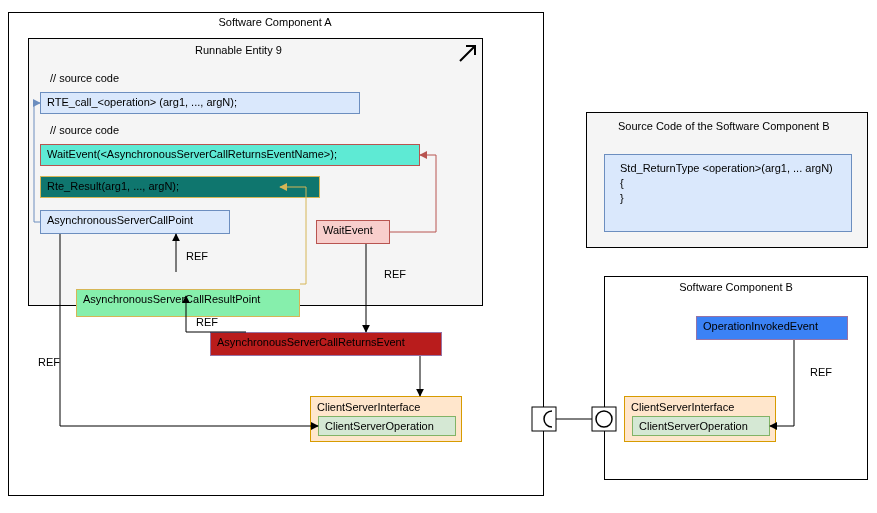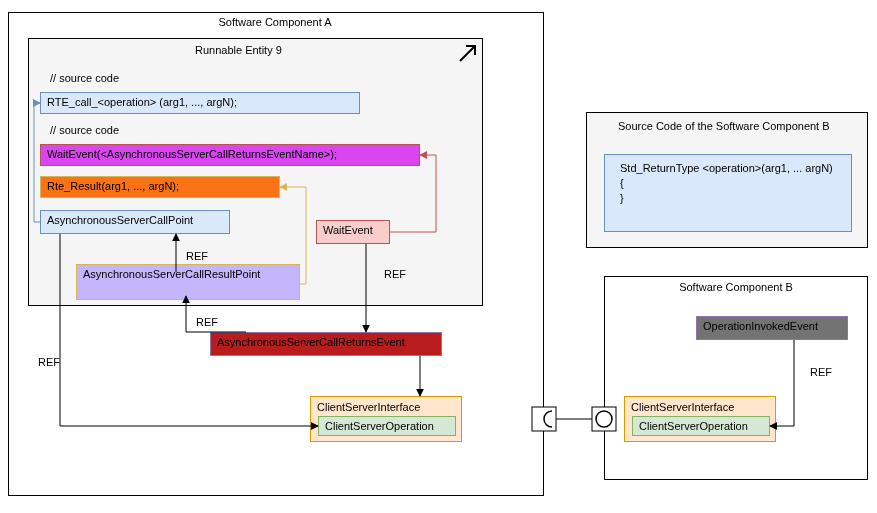--- a/index.html
+++ b/index.html
@@ -27,33 +27,33 @@
 </svg>
 
 <div class="comment" style="left:50px;top:72px">// source code</div>
 
 <div class="ele pad" style="left:40px;top:92px;width:320px;height:22px;background:#dae8fc;border-color:#6c8ebf">
   <span>RTE_call_&lt;operation&gt; (arg1, ..., argN);</span>
 </div>
 
 <div class="comment" style="left:50px;top:124px">// source code</div>
 
-<div class="ele pad" style="left:40px;top:144px;width:380px;height:22px;background:#d946ef;border-color:#b85450">
+<div class="ele pad" style="left:40px;top:144px;width:380px;height:22px;background:#5eead4;border-color:#b85450">
   <span>WaitEvent(&lt;AsynchronousServerCallReturnsEventName&gt;);</span>
 </div>
 
-<div class="ele pad" style="left:40px;top:176px;width:240px;height:22px;background:#f97316;border-color:#d6b656">
+<div class="ele pad" style="left:40px;top:176px;width:280px;height:22px;background:#0f766e;border-color:#d6b656">
   <span>Rte_Result(arg1, ..., argN);</span>
 </div>
 
 <div class="ele pad" style="left:40px;top:210px;width:190px;height:24px;background:#dae8fc;border-color:#6c8ebf">
   <span>AsynchronousServerCallPoint</span>
 </div>
 
-<div class="ele pad" style="left:76px;top:264px;width:224px;height:36px;background:#c4b5fd;border-color:#d6b656">
+<div class="ele pad" style="left:76px;top:289px;width:224px;height:28px;background:#86efac;border-color:#d6b656">
   <span>AsynchronousServerCallResultPoint</span>
 </div>
 
 <div class="ele pad" style="left:316px;top:220px;width:74px;height:24px;background:#f8cecc;border-color:#b85450">
   <span>WaitEvent</span>
 </div>
 
 <div class="ele pad" style="left:210px;top:332px;width:232px;height:24px;background:#b91c1c;border-color:#9673a6">
   <span>AsynchronousServerCallReturnsEvent</span>
 </div>
@@ -69,21 +69,21 @@
 <div class="lbl" style="left:618px;top:120px">Source Code of the Software Component B</div>
 <div class="ele" style="left:604px;top:154px;width:248px;height:78px;background:#dae8fc;border-color:#6c8ebf;display:block;padding:6px 15px;line-height:15px">
   <div>Std_ReturnType &lt;operation&gt;(arg1, ... argN)</div>
   <div>{</div>
   <div>}</div>
 </div>
 
 <div class="box" style="left:604px;top:276px;width:264px;height:204px"></div>
 <div class="title" style="left:736px;top:281px">Software Component B</div>
 
-<div class="ele pad" style="left:696px;top:316px;width:152px;height:24px;background:#737373;border-color:#9673a6">
+<div class="ele pad" style="left:696px;top:316px;width:152px;height:24px;background:#3b82f6;border-color:#9673a6">
   <span>OperationInvokedEvent</span>
 </div>
 
 <div class="ele pad" style="left:624px;top:396px;width:152px;height:46px;background:#ffe6cc;border-color:#d79b00;align-items:flex-start;padding-top:4px">
   <span>ClientServerInterface</span>
 </div>
 <div class="ele pad" style="left:632px;top:416px;width:138px;height:20px;background:#d5e8d4;border-color:#82b366">
   <span>ClientServerOperation</span>
 </div>
 

